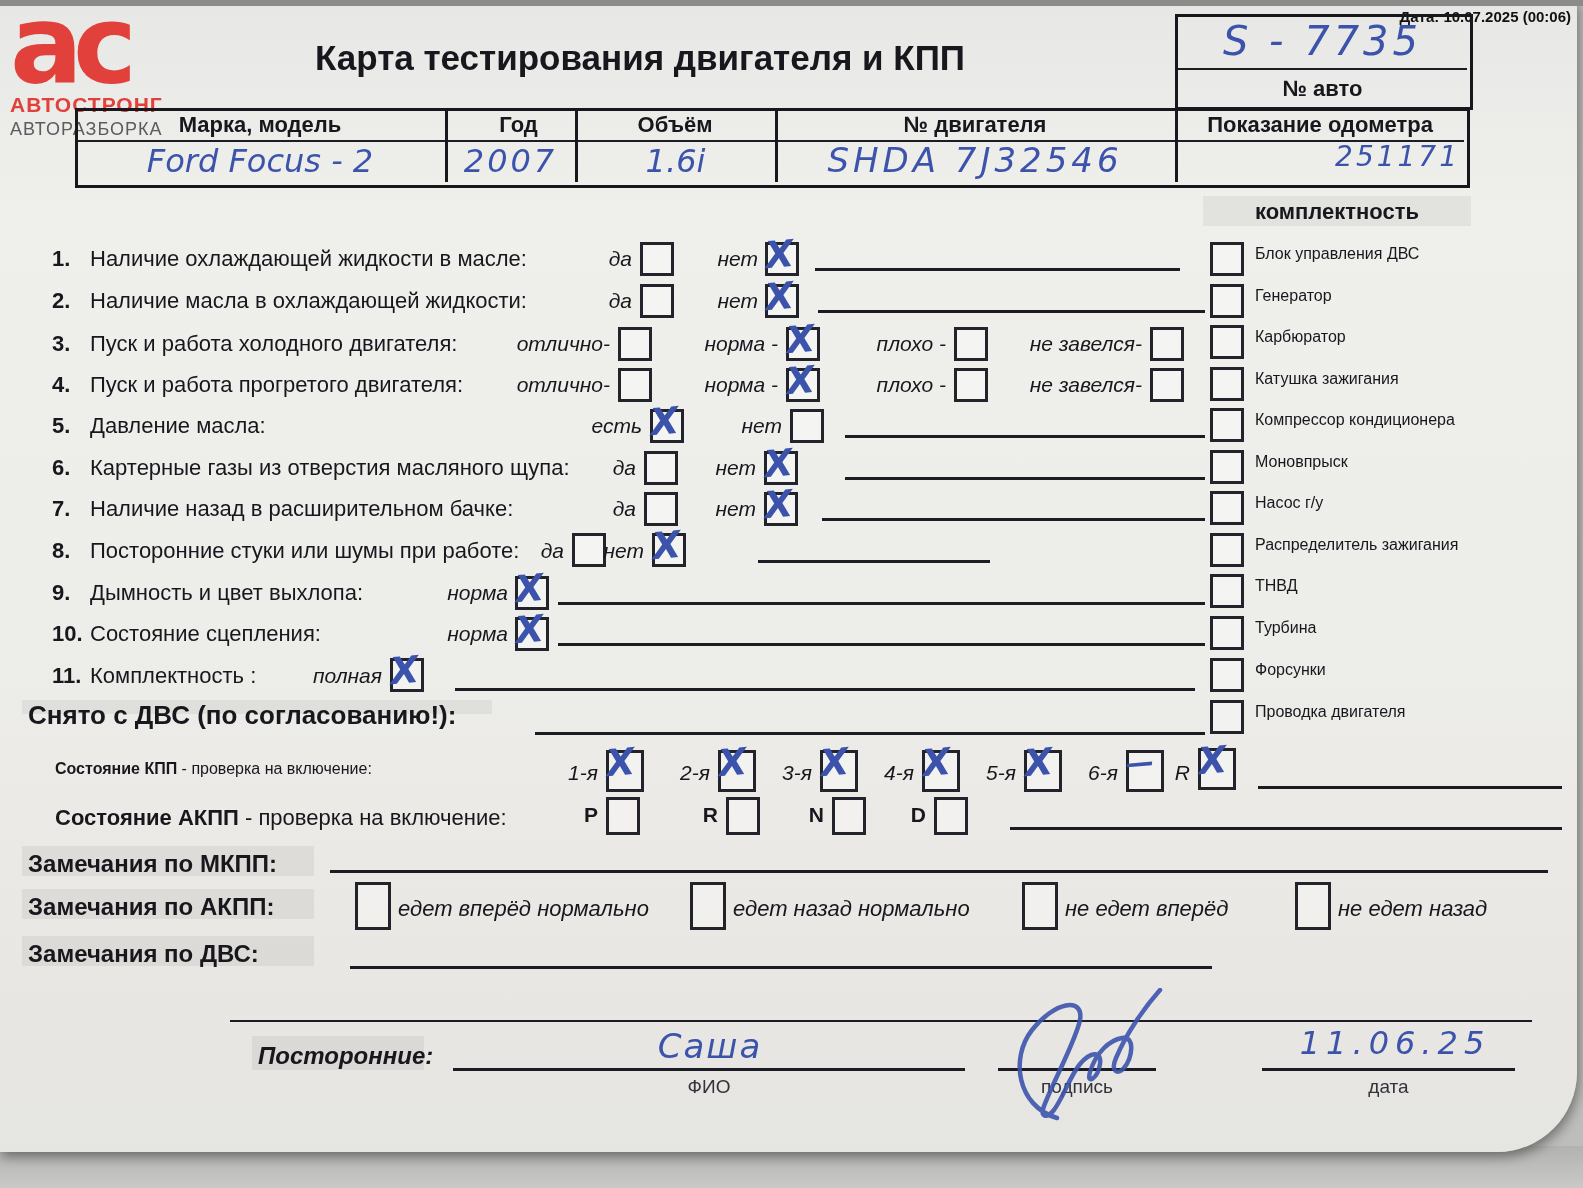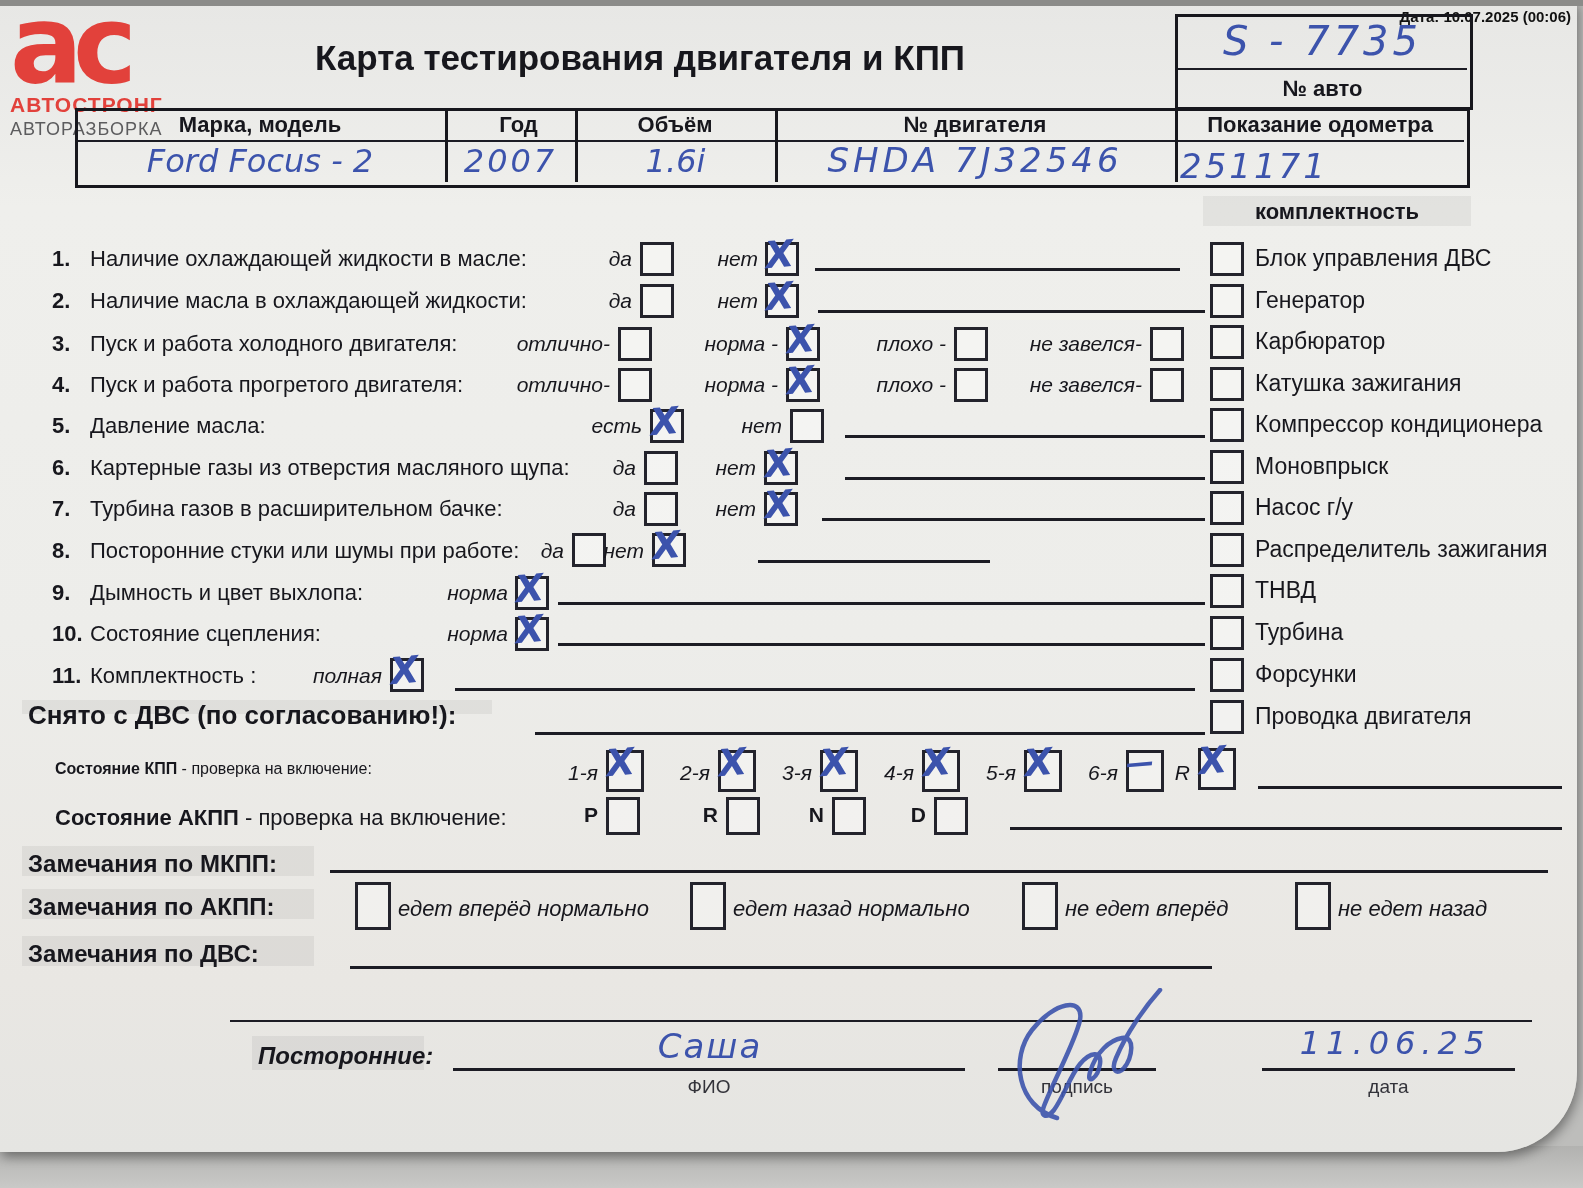--- a/index.html
+++ b/index.html
@@ -27,21 +27,21 @@
   .mark{position:absolute;left:-3px;top:-9px;font-family:"DejaVu Sans",sans-serif;
         font-style:italic;font-weight:bold;font-size:37px;color:#3c53ac;
         transform:rotate(-5deg);line-height:1;}
   .line{position:absolute;border-bottom:3px solid #1c1c24;z-index:2;}
   .thin{border-bottom-width:2px;}
   .hw{position:absolute;z-index:2;font-family:"DejaVu Sans",sans-serif;font-style:italic;
       color:#3c53ac;white-space:nowrap;}
   .stain{position:absolute;background:rgba(60,60,58,.07);z-index:1;}
   .vborder{position:absolute;border:3px solid #17171d;z-index:2;}
   .cellhdr{position:absolute;z-index:2;font-weight:bold;font-size:22px;text-align:center;white-space:nowrap;}
-  .kl{font-size:23px;white-space:nowrap;}
+  .kl{font-size:16px;white-space:nowrap;}
 </style>
 </head>
 <body>
 
 <div class="page">
   <div class="edge-bottom"></div>
   <div class="paper"></div>
   <div class="edge-top"></div>
 
   <div class="stain" style="left:1203px;top:196px;width:268px;height:30px;"></div>
@@ -75,21 +75,21 @@
   <div class="abs" style="left:1175px;top:110px;width:3px;height:72px;background:#17171d;"></div>
   <div class="cellhdr" style="left:75px;top:112px;width:370px;">Марка, модель</div>
   <div class="cellhdr" style="left:445px;top:112px;width:147px;">Год</div>
   <div class="cellhdr" style="left:575px;top:112px;width:200px;">Объём</div>
   <div class="cellhdr" style="left:1175px;top:112px;width:290px;">Показание одометра</div>
   <div class="cellhdr" style="left:775px;top:112px;width:400px;">№ двигателя</div>
   <div class="hw" style="left:85px;top:142px;width:350px;text-align:center;font-size:32px;">Ford Focus - 2</div>
   <div class="hw" style="left:448px;top:142px;width:125px;text-align:center;font-size:32px;letter-spacing:3px;">2007</div>
   <div class="hw" style="left:578px;top:142px;width:195px;text-align:center;font-size:32px;">1.6i</div>
   <div class="hw" style="left:780px;top:140px;width:390px;text-align:center;font-size:34px;letter-spacing:4px;">SHDA 7J32546</div>
-  <div class="hw" style="left:1180px;top:146px;width:280px;text-align:left;font-size:34px;letter-spacing:3px;">251171</div>
+  <div class="hw" style="left:1180px;top:140px;width:280px;text-align:right;font-size:28px;letter-spacing:3px;">251171</div>
 
   <div class="abs cellhdr" style="left:1203px;top:199px;width:268px;">комплектность</div>
   <div class="box b30" style="left:1210px;top:242px;">
       <i class="mark"></i>
     </div>
   <div class="abs kl" style="left:1255px;top:245px;">Блок управления ДВС</div>
   <div class="box b30" style="left:1210px;top:284px;">
       <i class="mark"></i>
     </div>
   <div class="abs kl" style="left:1255px;top:287px;">Генератор</div>
@@ -214,21 +214,21 @@
   <div class="box b30" style="left:644px;top:451px;">
       <i class="mark"></i>
     </div>
   <div class="abs opt" style="left:692px;top:456px;width:64px;">нет</div>
   <div class="box b30" style="left:764px;top:451px;">
       <i class="mark">X</i>
     </div>
   <div class="line" style="left:845px;top:477px;width:360px;"></div>
 
   <div class="abs num" style="left:52px;top:496px;">7.</div>
-  <div class="abs lbl" style="left:90px;top:496px;">Турбина газов в расширительном бачке:</div>
+  <div class="abs lbl" style="left:90px;top:496px;">Наличие назад в расширительном бачке:</div>
   <div class="abs opt" style="left:572px;top:497px;width:64px;">да</div>
   <div class="box b30" style="left:644px;top:492px;">
       <i class="mark"></i>
     </div>
   <div class="abs opt" style="left:692px;top:497px;width:64px;">нет</div>
   <div class="box b30" style="left:764px;top:492px;">
       <i class="mark">X</i>
     </div>
   <div class="line" style="left:822px;top:518px;width:383px;"></div>
 

